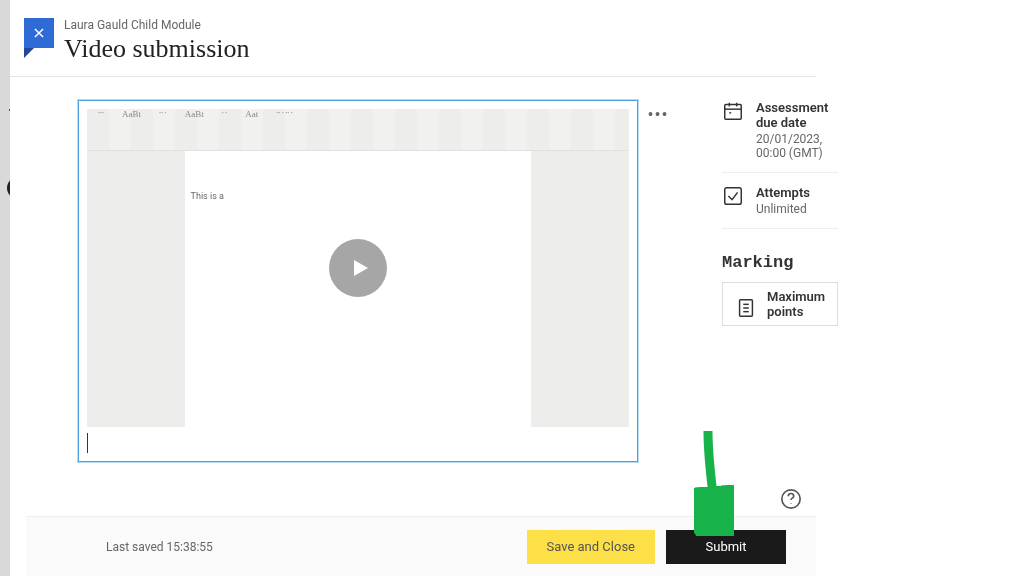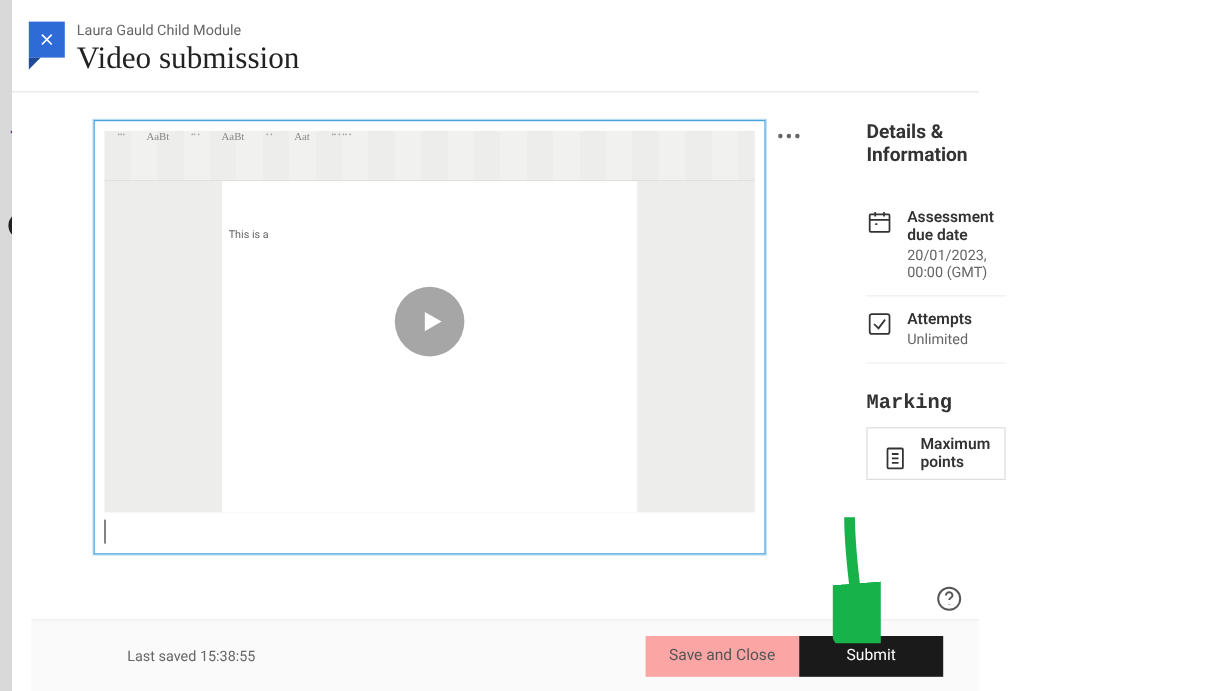--- a/index.html
+++ b/index.html
@@ -158,21 +158,21 @@
     background: #fafafa; border-top: 1px solid #eee;
     display: flex; align-items: center; padding: 0 30px 0 80px;
   }
   .last-saved { font-size: 12px; color:#666;}
   .footer-spacer { flex: 1;}
   .btn {
     height: 34px; padding: 0 20px;
     font-size: 13px; display:flex; align-items:center; justify-content:center;
     cursor:pointer; user-select:none;
   }
-  .btn-secondary { background: #fca5a5; color:#555; margin-right: 0;}
+  .btn-secondary { background: #fde047; color:#555; margin-right: 11px;}
   .btn-primary { background: #1a1a1a; color:#fff; width: 120px;}
 
   
   .help-icon {
     position: absolute; right: 14px; bottom: 66px;
     width: 22px; height: 22px;
   }
   .help-icon svg { width: 22px; height: 22px; stroke:#555; fill:none; stroke-width:1.8;}
 
   
@@ -261,21 +261,20 @@
         <div class="editor-caret"></div>
       </div>
       <div class="more-btn">
         <span>•••</span>
       </div>
     </div>
 
     <div class="divider-vert"></div>
 
     <div class="right-col">
-      <div class="details-title">Details &amp; Information</div>
 
       <div class="detail-row">
         <div class="detail-icon">
           <svg viewBox="0 0 24 24">
               <rect x="3" y="5" width="18" height="16" rx="1"></rect>
               <line x1="3" y1="10" x2="21" y2="10"></line>
               <line x1="8" y1="3" x2="8" y2="7"></line>
               <line x1="16" y1="3" x2="16" y2="7"></line>
               <line x1="8" y1="14" x2="10" y2="14"></line>
             </svg>

